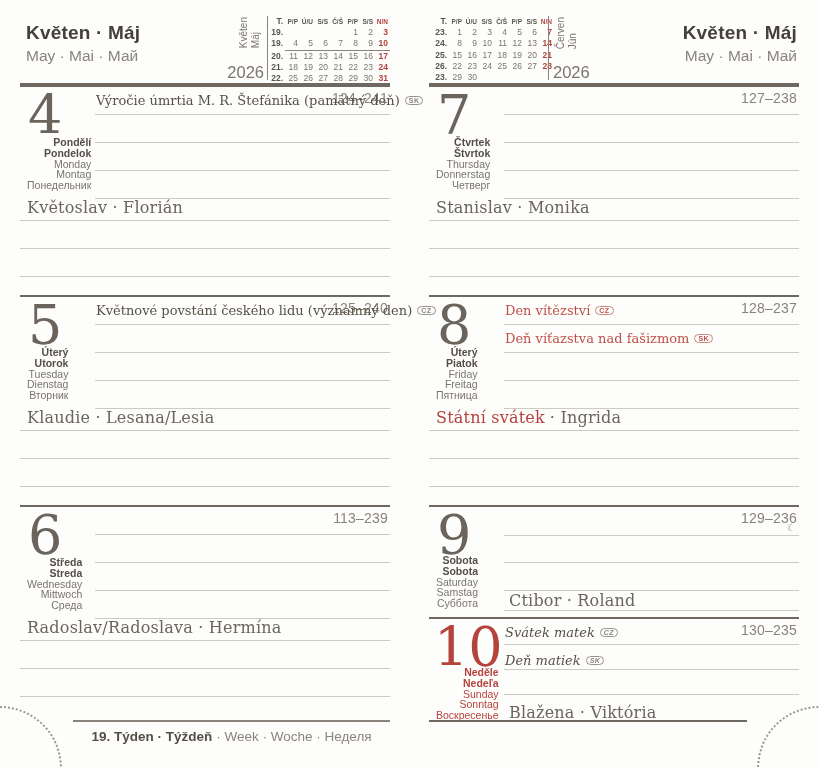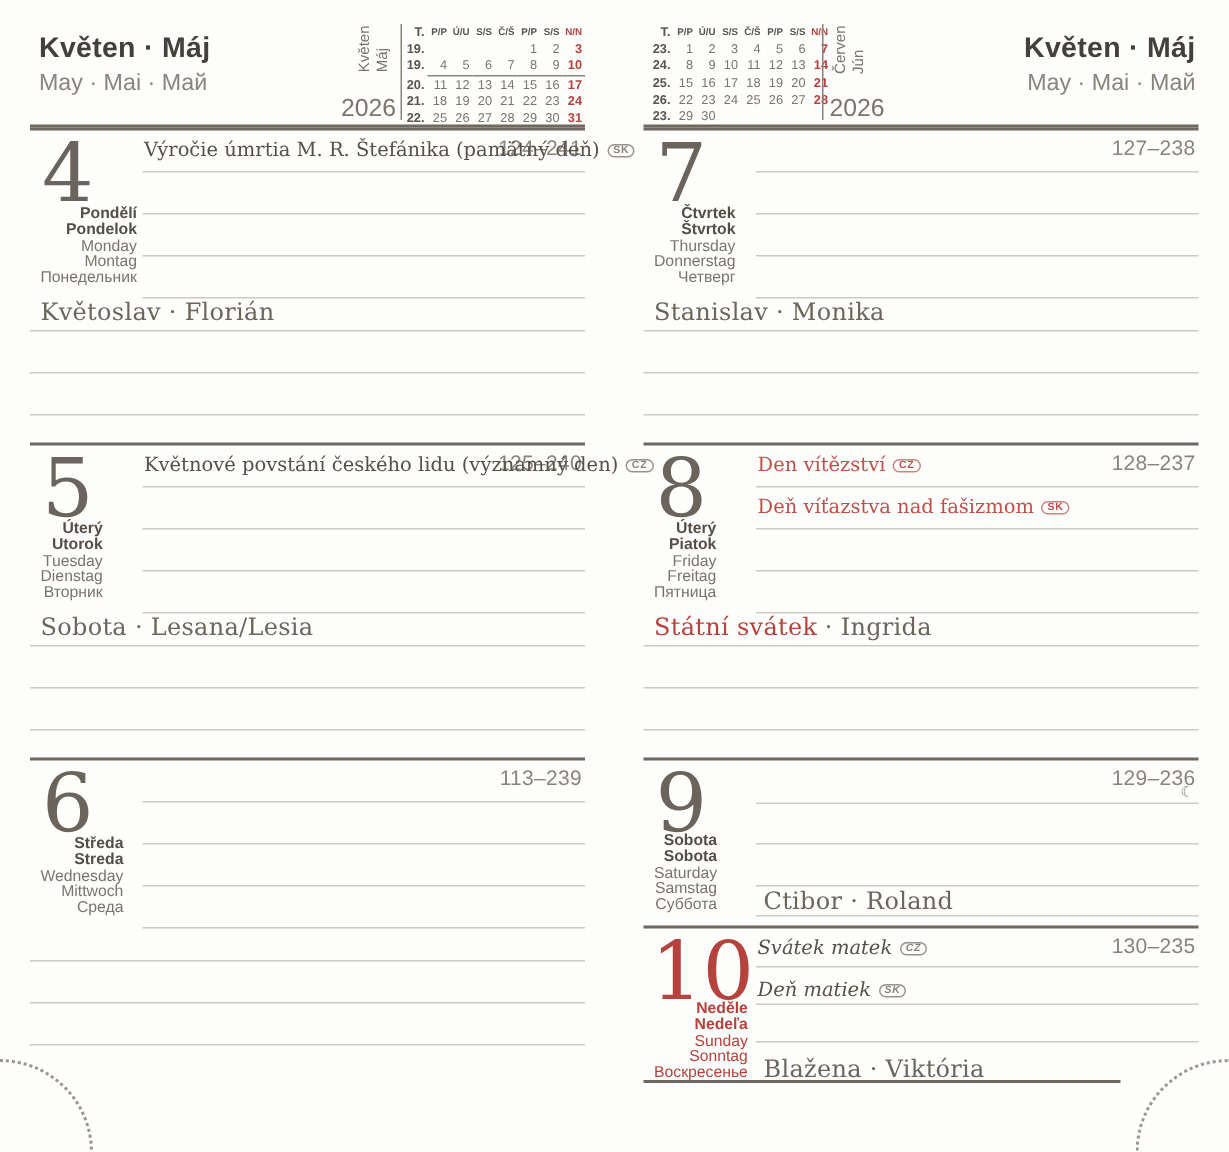--- a/index.html
+++ b/index.html
@@ -168,45 +168,52 @@
     <div class="ln" style="top:55px"></div>
     <div class="ln" style="top:83px"></div>
     <div class="ln" style="top:111px"></div>
     <div class="wd">
       <div class="b">Úterý</div>
       <div class="b">Utorok</div>
       <div>Tuesday</div>
       <div>Dienstag</div>
       <div>Вторник</div>
     </div>
-    <div class="nm">Sobota · Lesana/Lesia</div>
+    <div class="nm">Klaudie · Lesana/Lesia</div>
     <div class="ln full" style="top:133px"></div>
     <div class="ln full" style="top:161px"></div>
     <div class="ln full" style="top:189px"></div>
   </section>
 
   <section class="day h215">
     <div class="pnum">113–239</div>
     <div class="bn">6</div>
     <div class="ln" style="top:27px"></div>
     <div class="ln" style="top:55px"></div>
     <div class="ln" style="top:83px"></div>
     <div class="ln" style="top:111px"></div>
     <div class="wd">
       <div class="b">Středa</div>
       <div class="b">Streda</div>
       <div>Wednesday</div>
       <div>Mittwoch</div>
       <div>Среда</div>
     </div>
-    <div class="ln full" style="top:133px"></div>
-    <div class="ln full" style="top:161px"></div>
-    <div class="ln full" style="top:189px"></div>
-  </section>
-
+    <div class="nm">Radoslav/Radoslava · Hermína</div>
+    <div class="ln full" style="top:133px"></div>
+    <div class="ln full" style="top:161px"></div>
+    <div class="ln full" style="top:189px"></div>
+  </section>
+
+  <footer class="foot">
+    <div class="frule"></div>
+    <div class="ftext">
+      <b>19. Týden · Týždeň</b><span class="rest">· Week · Woche · Неделя</span>
+    </div>
+  </footer>
 </div>
 
 <div class="page" id="pgR">
 
   <header class="hd">
     <div class="minical mcR">
       <span class="c w">T.</span>
       <span class="c h">P/P</span>
       <span class="c h">Ú/U</span>
       <span class="c h">S/S</span>

